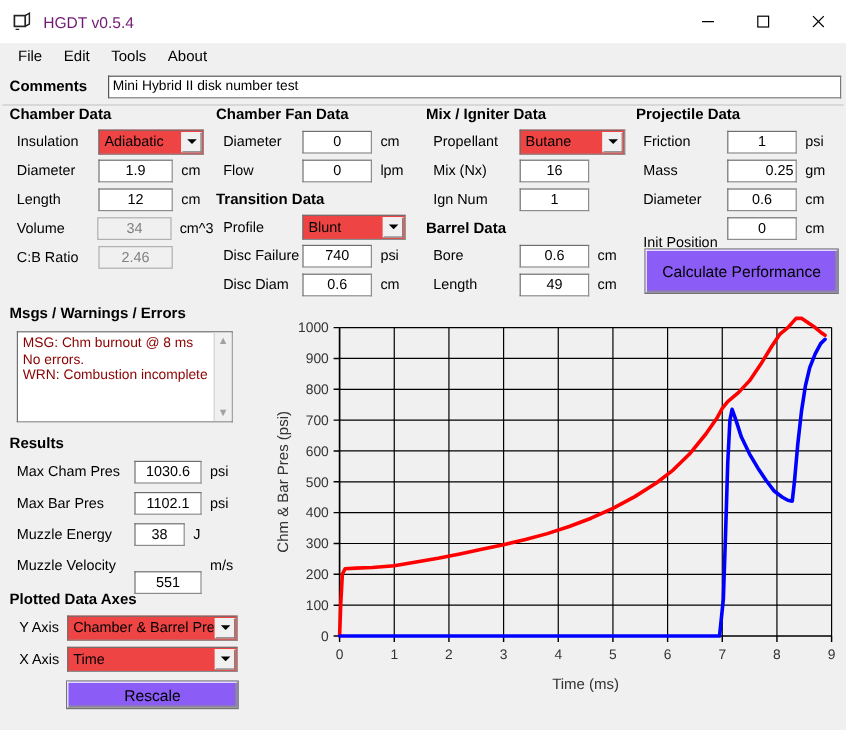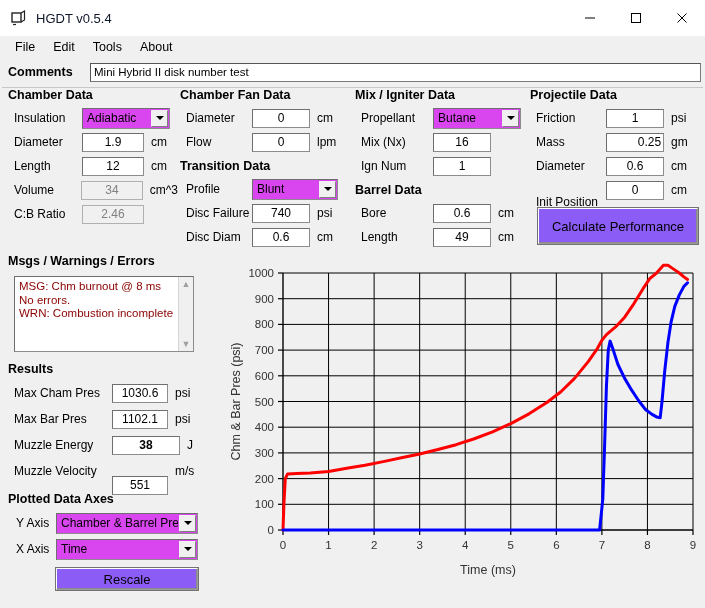--- a/index.html
+++ b/index.html
@@ -17,21 +17,21 @@
   
   #titlebar {
     height:36px; background:#ffffff;
     display:flex; align-items:center;
     position:relative;
   }
   #app-icon {
     width:18px; height:18px; margin-left:10px; margin-right:8px;
     position:relative; flex:none;
   }
-  #title-text { font-size:13px; color:#0f172a; }
+  #title-text { font-size:13px; color:#701a75; }
   .wincontrols { position:absolute; right:0; top:0; height:36px; display:flex; }
   .wcbtn {
     width:46px; height:36px; display:flex; align-items:center; justify-content:center;
     font-size:13px; color:#000; cursor:default;
   }
 
   
   #menubar { height:22px; display:flex; align-items:center; padding-left:6px; background:#f0f0f0; }
   .menu-item { padding:2px 9px; font-size:12.5px; color:#000; cursor:default; }
 
@@ -62,21 +62,21 @@
     height:19px; border:1px solid #8c8c8c;
     border-top-color:#6e6e6e; border-left-color:#6e6e6e;
     background:#fff; font-size:12px; text-align:center;
     line-height:17px; color:#000; overflow:hidden; white-space:nowrap;
   }
   .tbox.ro { background:#f0f0f0; color:#808080; border-color:#b0b0b0; }
   .unit { font-size:12px; margin-left:7px; white-space:nowrap; }
   .combo {
     height:21px; border:1px solid #8c8c8c;
     border-top-color:#6e6e6e; border-left-color:#6e6e6e;
-    background:#d946ef; display:flex; align-items:center;
+    background:#ef4444; display:flex; align-items:center;
     font-size:12px; overflow:hidden; position:relative;
   }
   .combo .ctext { padding-left:4px; flex:1; white-space:nowrap; overflow:hidden; }
   .combo .carrow {
     width:17px; height:17px; margin:1px; flex:none;
     background:#f0f0f0; border:1px solid #f0f0f0;
     border-right-color:#7f7f7f; border-bottom-color:#7f7f7f;
     display:flex; align-items:center; justify-content:center;
   }
   .tri-down {
@@ -333,21 +333,21 @@
   </div>
 
   <div class="frow" style="height:26px;">
     <div class="flabel" style="width:104px;padding-left:6px;">Max Bar Pres</div>
     <div class="tbox" style="width:56px;">1102.1</div>
     <div class="unit">psi</div>
   </div>
 
   <div class="frow" style="height:26px;">
     <div class="flabel" style="width:104px;padding-left:6px;">Muzzle Energy</div>
-    <div class="tbox" style="width:68px;font-weight:bold;">38</div>
+    <div class="tbox" style="width:42px;">38</div>
     <div class="unit">J</div>
   </div>
 
   <div class="frow" style="height:26px;">
     <div class="flabel" style="width:104px;padding-left:6px;">Muzzle Velocity</div>
     <div class="tbox" style="width:56px;margin-top:28px;">551</div>
     <div class="unit">m/s</div>
   </div>
 </div>
 

